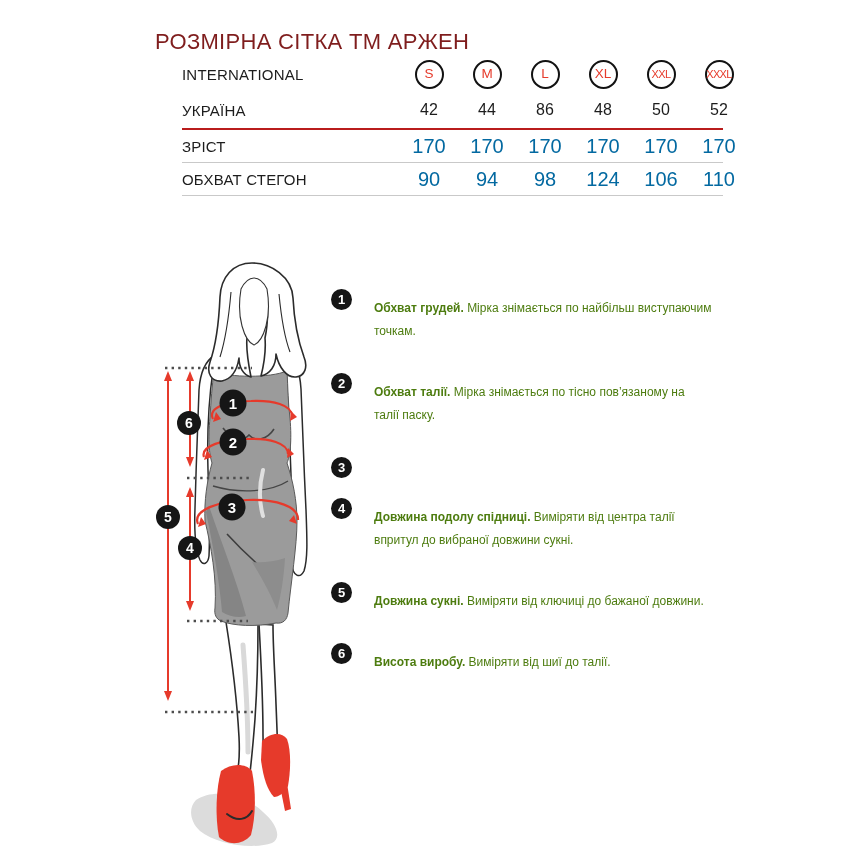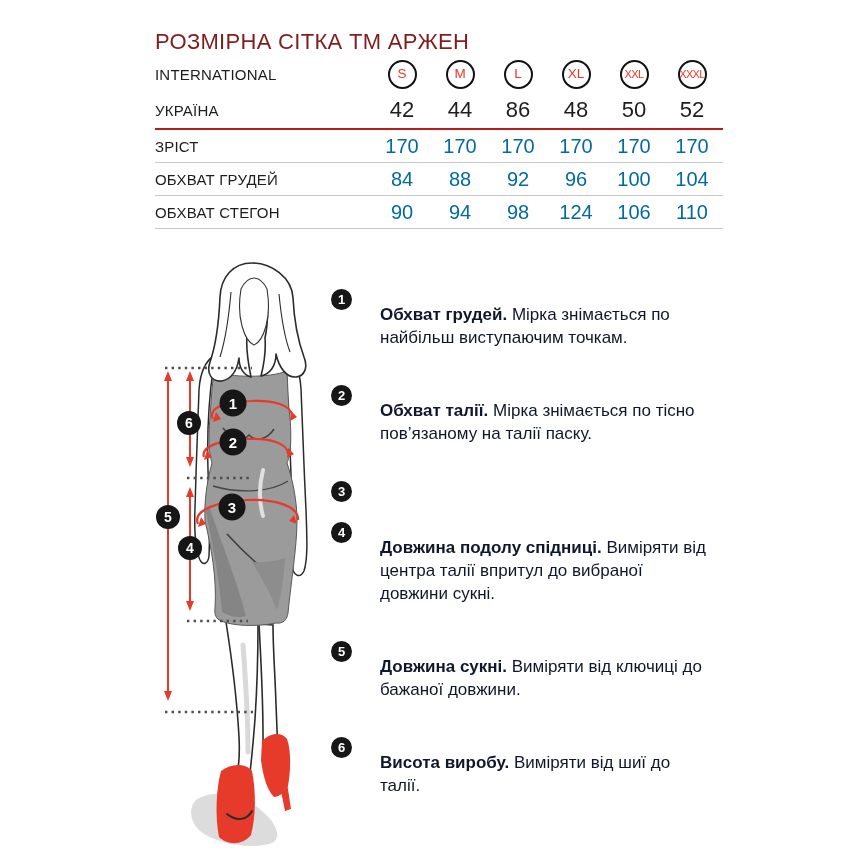--- a/index.html
+++ b/index.html
@@ -4,41 +4,41 @@
 <style>
   html,body{margin:0;padding:0;background:#fff;}
   body{width:850px;height:850px;position:relative;overflow:hidden;
        font-family:"Liberation Sans",sans-serif;color:#1d1d1d;}
 
   .page-title{position:absolute;left:155px;top:14px;font-size:22px;
               font-weight:400;letter-spacing:.3px;color:#7f1d1d;white-space:nowrap;}
 
   
   .size-table{position:absolute;left:155px;top:56px;width:568px;}
-  .trow{display:grid;grid-template-columns:218px repeat(6,58px);align-items:center;}
+  .trow{display:grid;grid-template-columns:218px repeat(6,58px);align-items:center;margin-left:27px;}
   .trow.r-intl{height:36px;}
   .trow.r-ua{height:36px;border-bottom:2px solid #b91c1c;}
   .trow.r-meas{height:32px;border-bottom:1.5px solid #c9c9c9;}
   .trow.r-meas.last{border-bottom:none;}
   .tlabel{font-size:15px;letter-spacing:.2px;color:#1d1d1d;}
   .cell{text-align:center;}
   .size-circle{display:inline-flex;width:25px;height:25px;border:2px solid #121212;
                border-radius:50%;align-items:center;justify-content:center;
                color:#e63a2b;font-size:13.5px;line-height:1;}
   .size-circle.tight{font-size:11px;letter-spacing:-.6px;}
-  .ua-val{font-size:22px;color:#1d1d1d;}
+  .ua-val{font-size:16px;color:#1d1d1d;}
   .m-val{font-size:20px;color:#0369a1;}
 
   
   .mlist{position:absolute;left:331px;top:287px;width:400px;}
   .m-item{display:flex;gap:12px;align-items:flex-start;margin-bottom:18px;}
   .m-num{flex:0 0 auto;width:21px;height:21px;border-radius:50%;background:#161616;
          color:#fff;font-size:13px;font-weight:bold;display:flex;align-items:center;
          justify-content:center;margin-top:2px;}
-  .m-text{margin:16px;font-size:17px;line-height:23px;color:#0f172a;width:338px;}
+  .m-text{margin:10px;font-size:12px;line-height:23px;color:#4d7c0f;width:338px;}
   .m-text b{font-weight:bold;}
 
   .fig-layer{position:absolute;left:0;top:0;pointer-events:none;}
 </style>
 </head>
 <body>
 
 <h1 class="page-title">РОЗМІРНА СІТКА ТМ АРЖЕН</h1>
 
 <div class="size-table">
@@ -61,29 +61,20 @@
     <div class="cell ua-val">52</div>
   </div>
   <div class="trow r-meas">
     <div class="tlabel">ЗРІСТ</div>
     <div class="cell m-val">170</div>
     <div class="cell m-val">170</div>
     <div class="cell m-val">170</div>
     <div class="cell m-val">170</div>
     <div class="cell m-val">170</div>
     <div class="cell m-val">170</div>
-  </div>
-  <div class="trow r-meas">
-    <div class="tlabel">ОБХВАТ ГРУДЕЙ</div>
-    <div class="cell m-val">84</div>
-    <div class="cell m-val">88</div>
-    <div class="cell m-val">92</div>
-    <div class="cell m-val">96</div>
-    <div class="cell m-val">100</div>
-    <div class="cell m-val">104</div>
   </div>
   <div class="trow r-meas">
     <div class="tlabel">ОБХВАТ СТЕГОН</div>
     <div class="cell m-val">90</div>
     <div class="cell m-val">94</div>
     <div class="cell m-val">98</div>
     <div class="cell m-val">124</div>
     <div class="cell m-val">106</div>
     <div class="cell m-val">110</div>
   </div>

